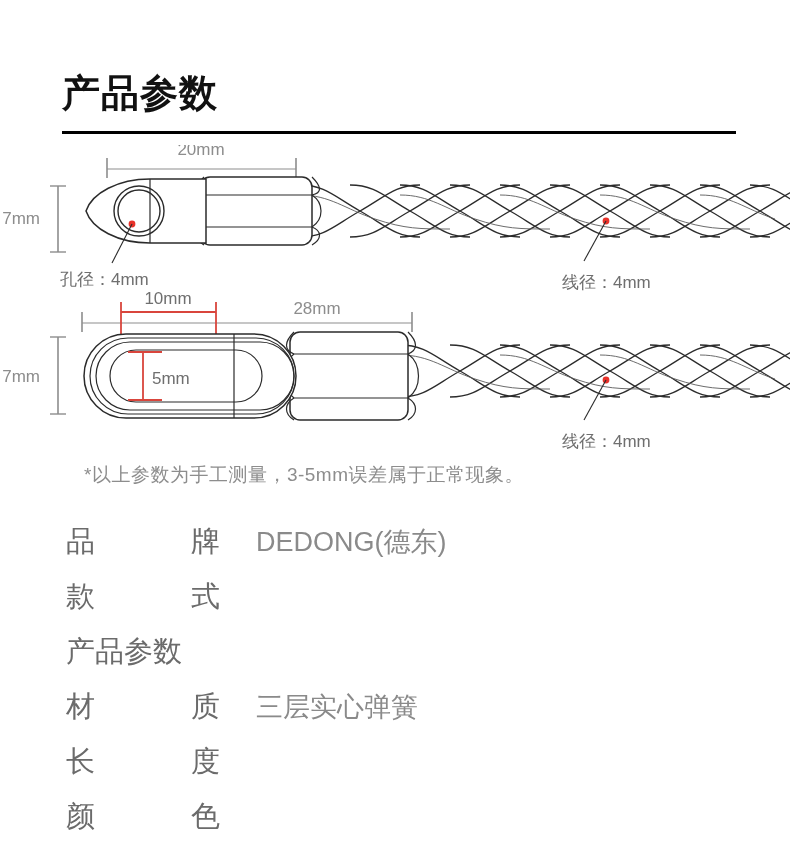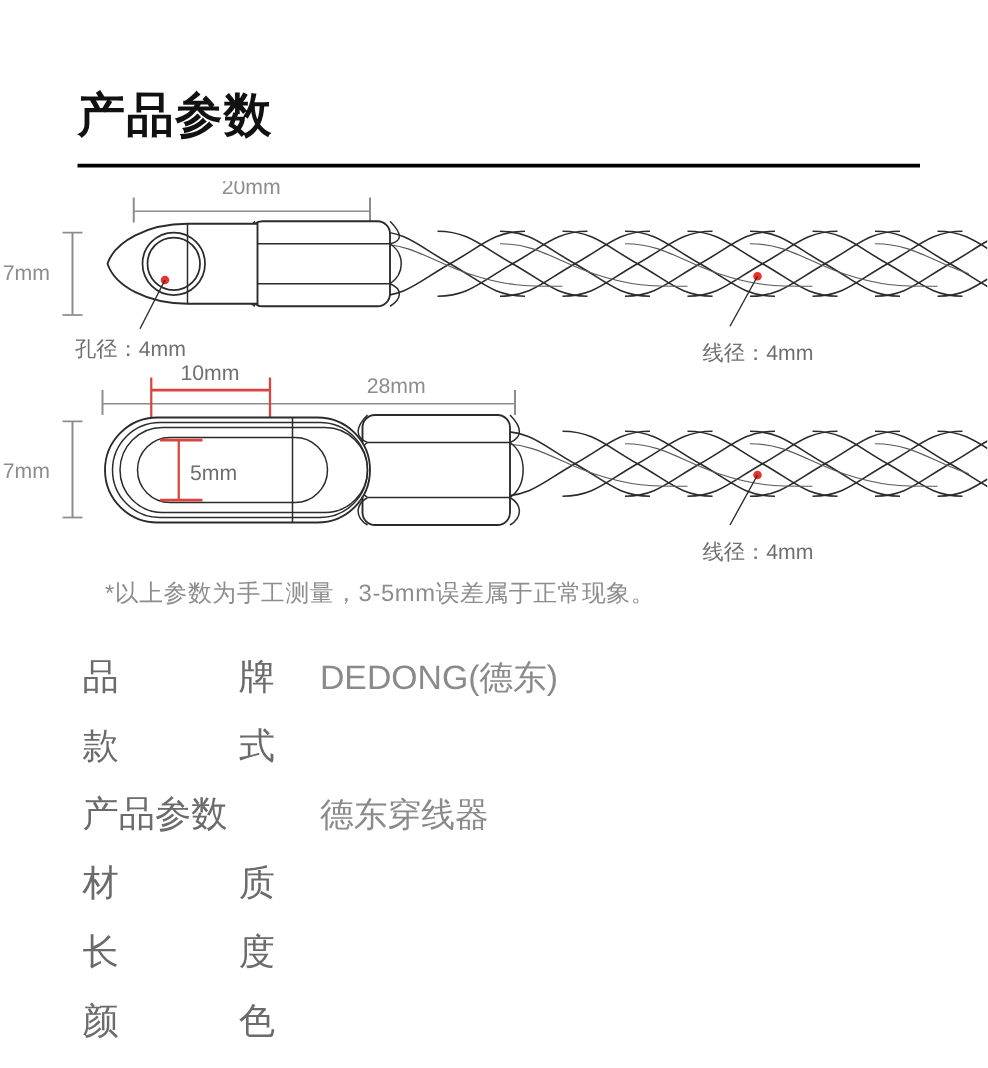--- a/index.html
+++ b/index.html
@@ -250,28 +250,28 @@
 
     <div class="spec-row">
       <div class="spec-label">
         <span>款</span>
         <span>式</span>
       </div>
     </div>
 
     <div class="spec-row">
       <div class="spec-label wide">产品参数</div>
-      <div class="spec-value">德东穿线器</div>
     </div>
 
     <div class="spec-row">
       <div class="spec-label">
         <span>材</span>
         <span>质</span>
       </div>
+      <div class="spec-value">三层实心弹簧</div>
     </div>
 
     <div class="spec-row">
       <div class="spec-label">
         <span>长</span>
         <span>度</span>
       </div>
     </div>
 
     <div class="spec-row">

